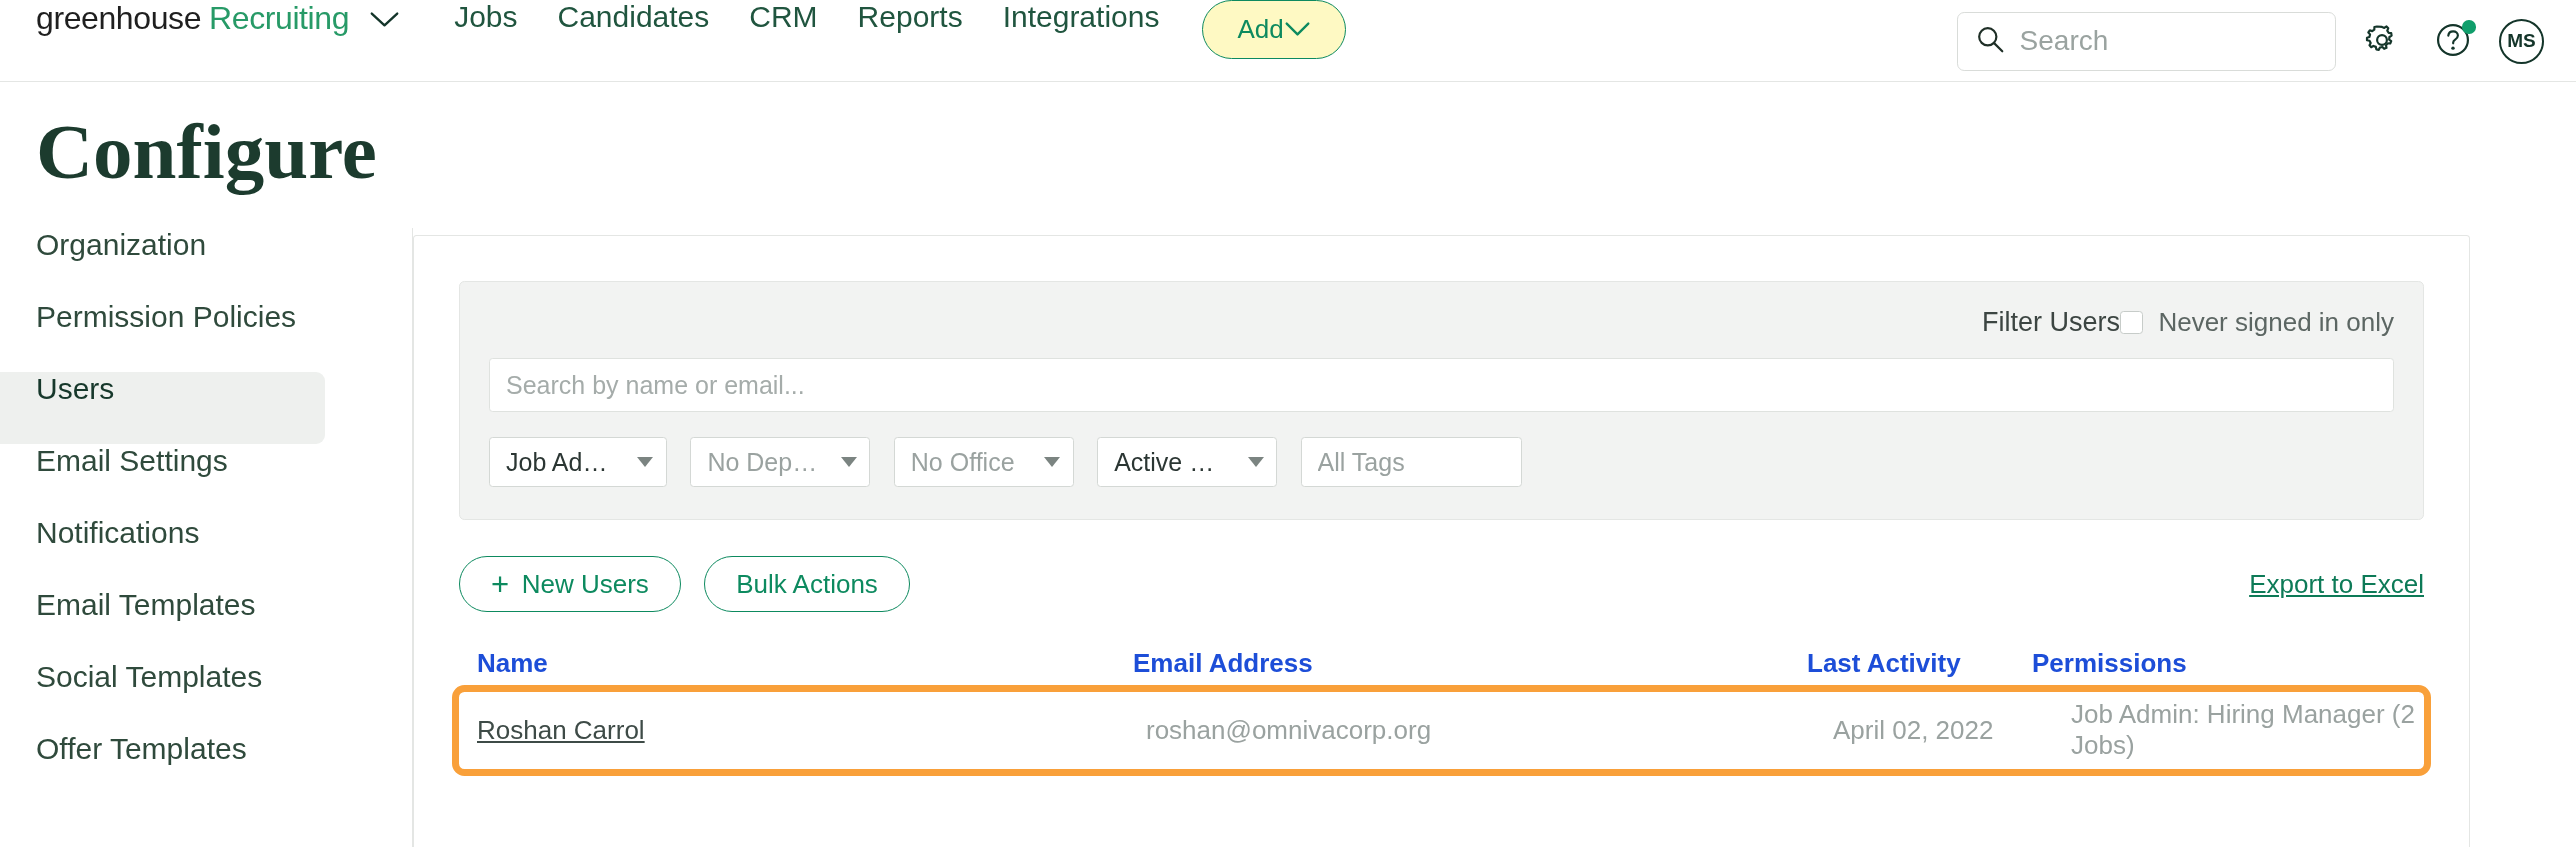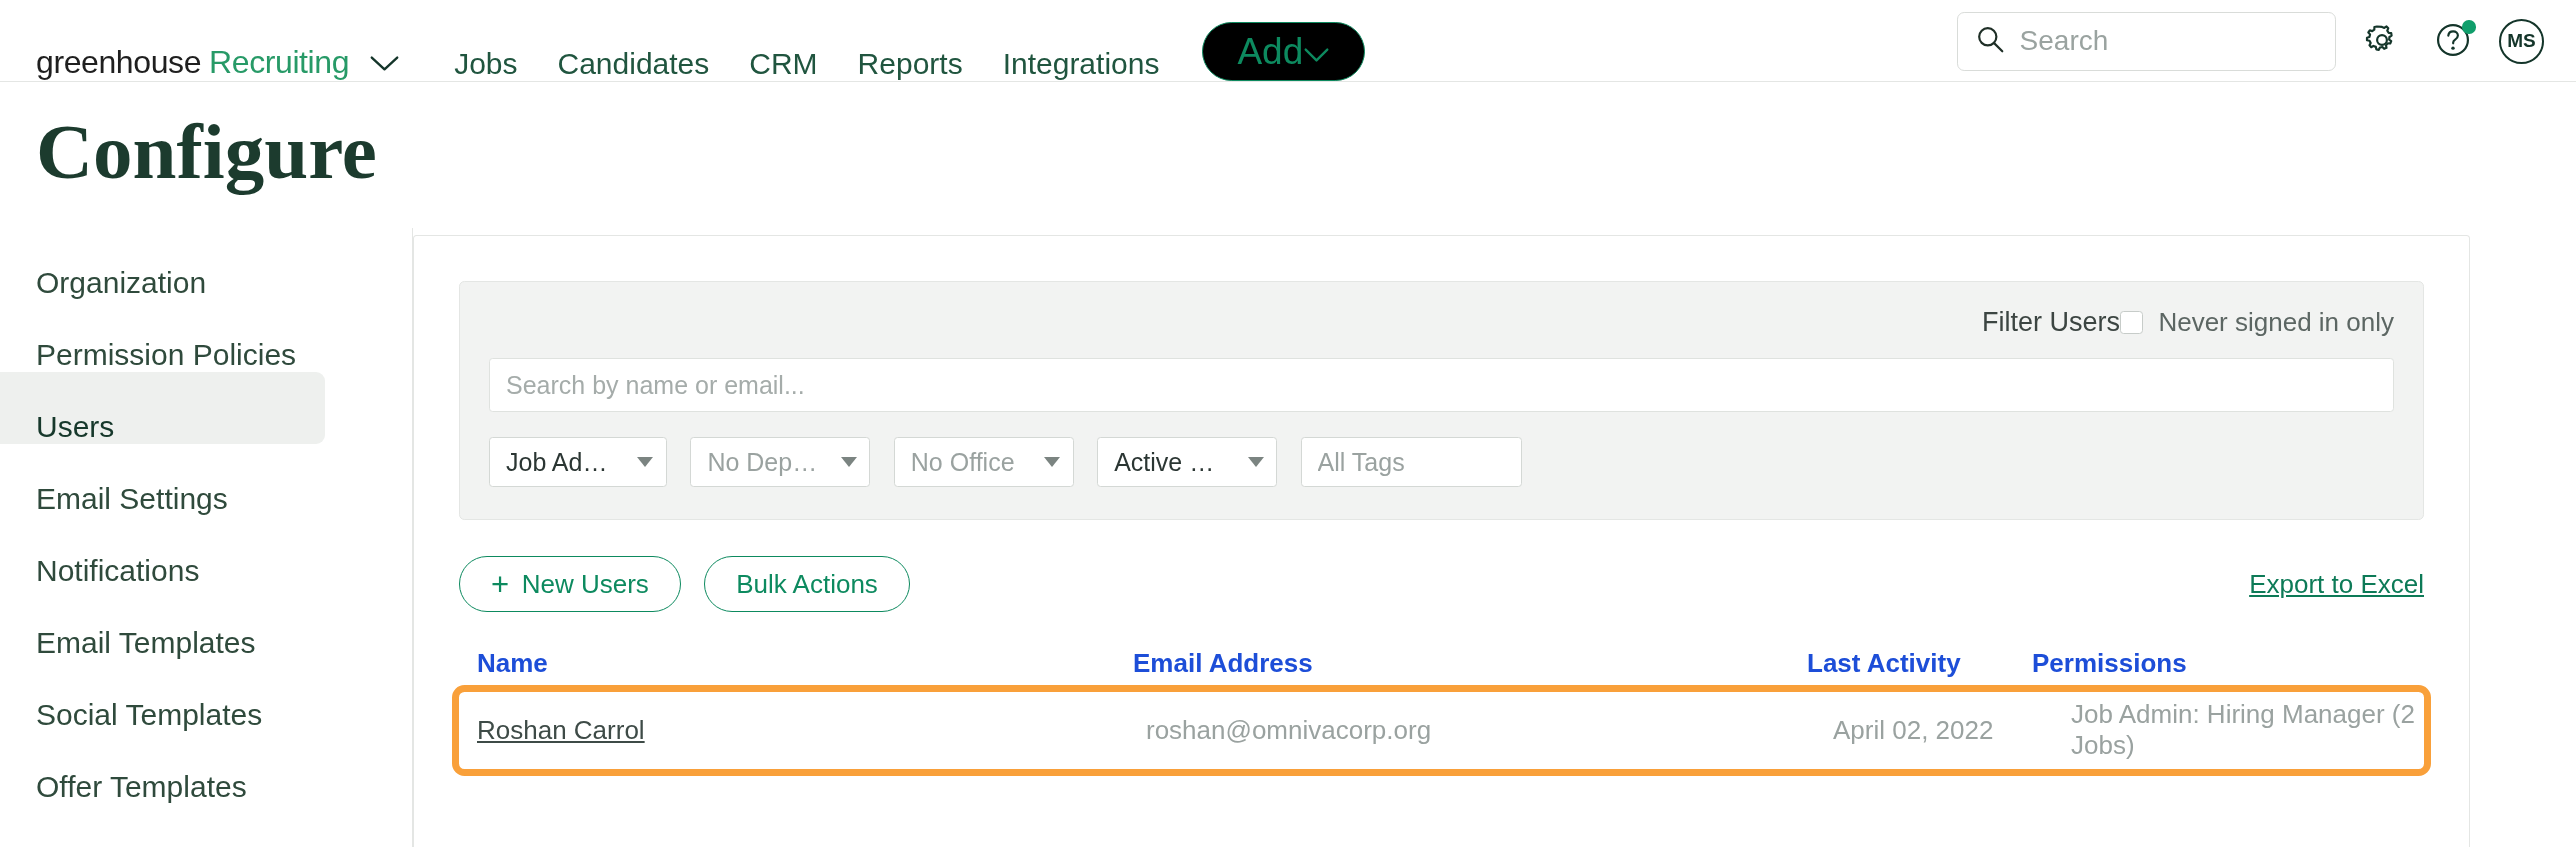--- a/index.html
+++ b/index.html
@@ -10,21 +10,21 @@
     font-family: "Liberation Sans", sans-serif;
     overflow: hidden;
   }
 
   
   .topnav {
     position: relative;
     height: 82px;
     border-bottom: 0.9px solid #e4e6e4;
     display: flex;
-    align-items: flex-end;
+    align-items: flex-start;
     background: #ffffff;
   }
   .brand {
     display: flex;
     align-items: center;
     margin-left: 36px;
   }
   .brand-word-1 {
     font-size: 32px;
     color: #1f1f1f;
@@ -54,23 +54,23 @@
     text-decoration: none;
     white-space: nowrap;
   }
 
   .add-btn {
     margin-left: 43px;
     height: 59px;
     padding: 0 34px;
     border: 1.8px solid #0d8a5f;
     border-radius: 31px;
-    background: #000000;
+    background: #fef9c3;
     color: #0d8a5f;
-    font-size: 37px;
+    font-size: 26px;
     font-family: "Liberation Sans", sans-serif;
     display: flex;
     align-items: center;
     gap: 0;
     cursor: pointer;
   }
 
   .nav-right {
     position: absolute;
     right: 32px;
@@ -143,21 +143,21 @@
   .sidebar {
     width: 413px;
     flex: 0 0 413px;
     border-right: 0.9px solid #e4e6e4;
     padding-bottom: 36px;
     min-height: 539px;
   }
   .side-item {
     height: 72px;
     display: flex;
-    align-items: flex-end;
+    align-items: flex-start;
     padding-left: 36px;
     font-size: 30px;
     color: #2f4a3c;
     cursor: pointer;
     width: 325px;
     border-radius: 0 9px 9px 0;
   }
   .side-item.active {
     background: #eef0ee;
     color: #16382b;

